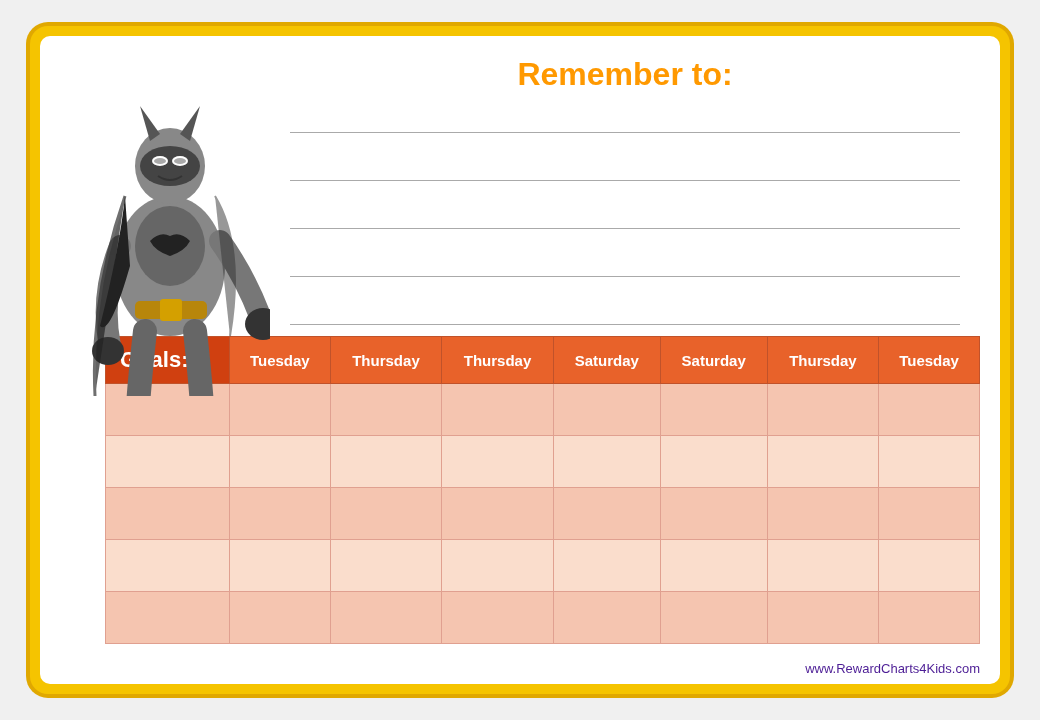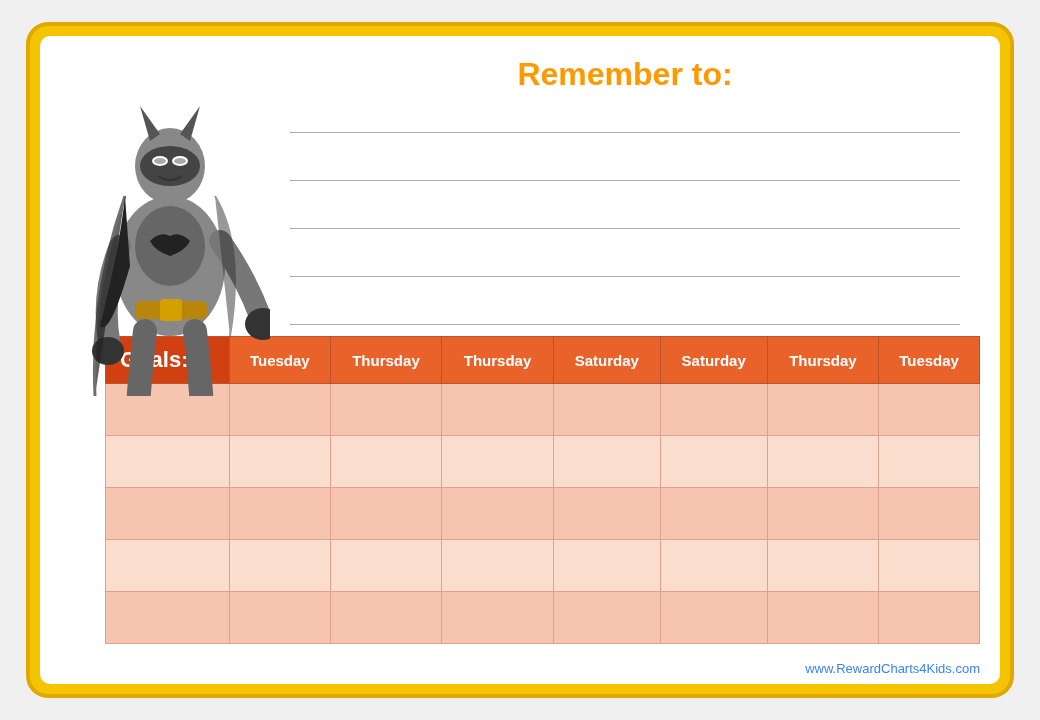--- a/index.html
+++ b/index.html
@@ -110,21 +110,21 @@
     .reward-table tbody td {
       height: 52px;
       border: 1px solid #e0a090;
     }
 
     
     .website-footer {
       position: absolute;
       bottom: 8px;
       right: 20px;
-      color: #3b82f6;
+      color: #4c1d95;
       font-size: 13px;
     }
   </style>
 </head>
 <body>
 
 <div class="outer-frame">
   <div class="inner-frame">
 
     <div class="batman-figure">

